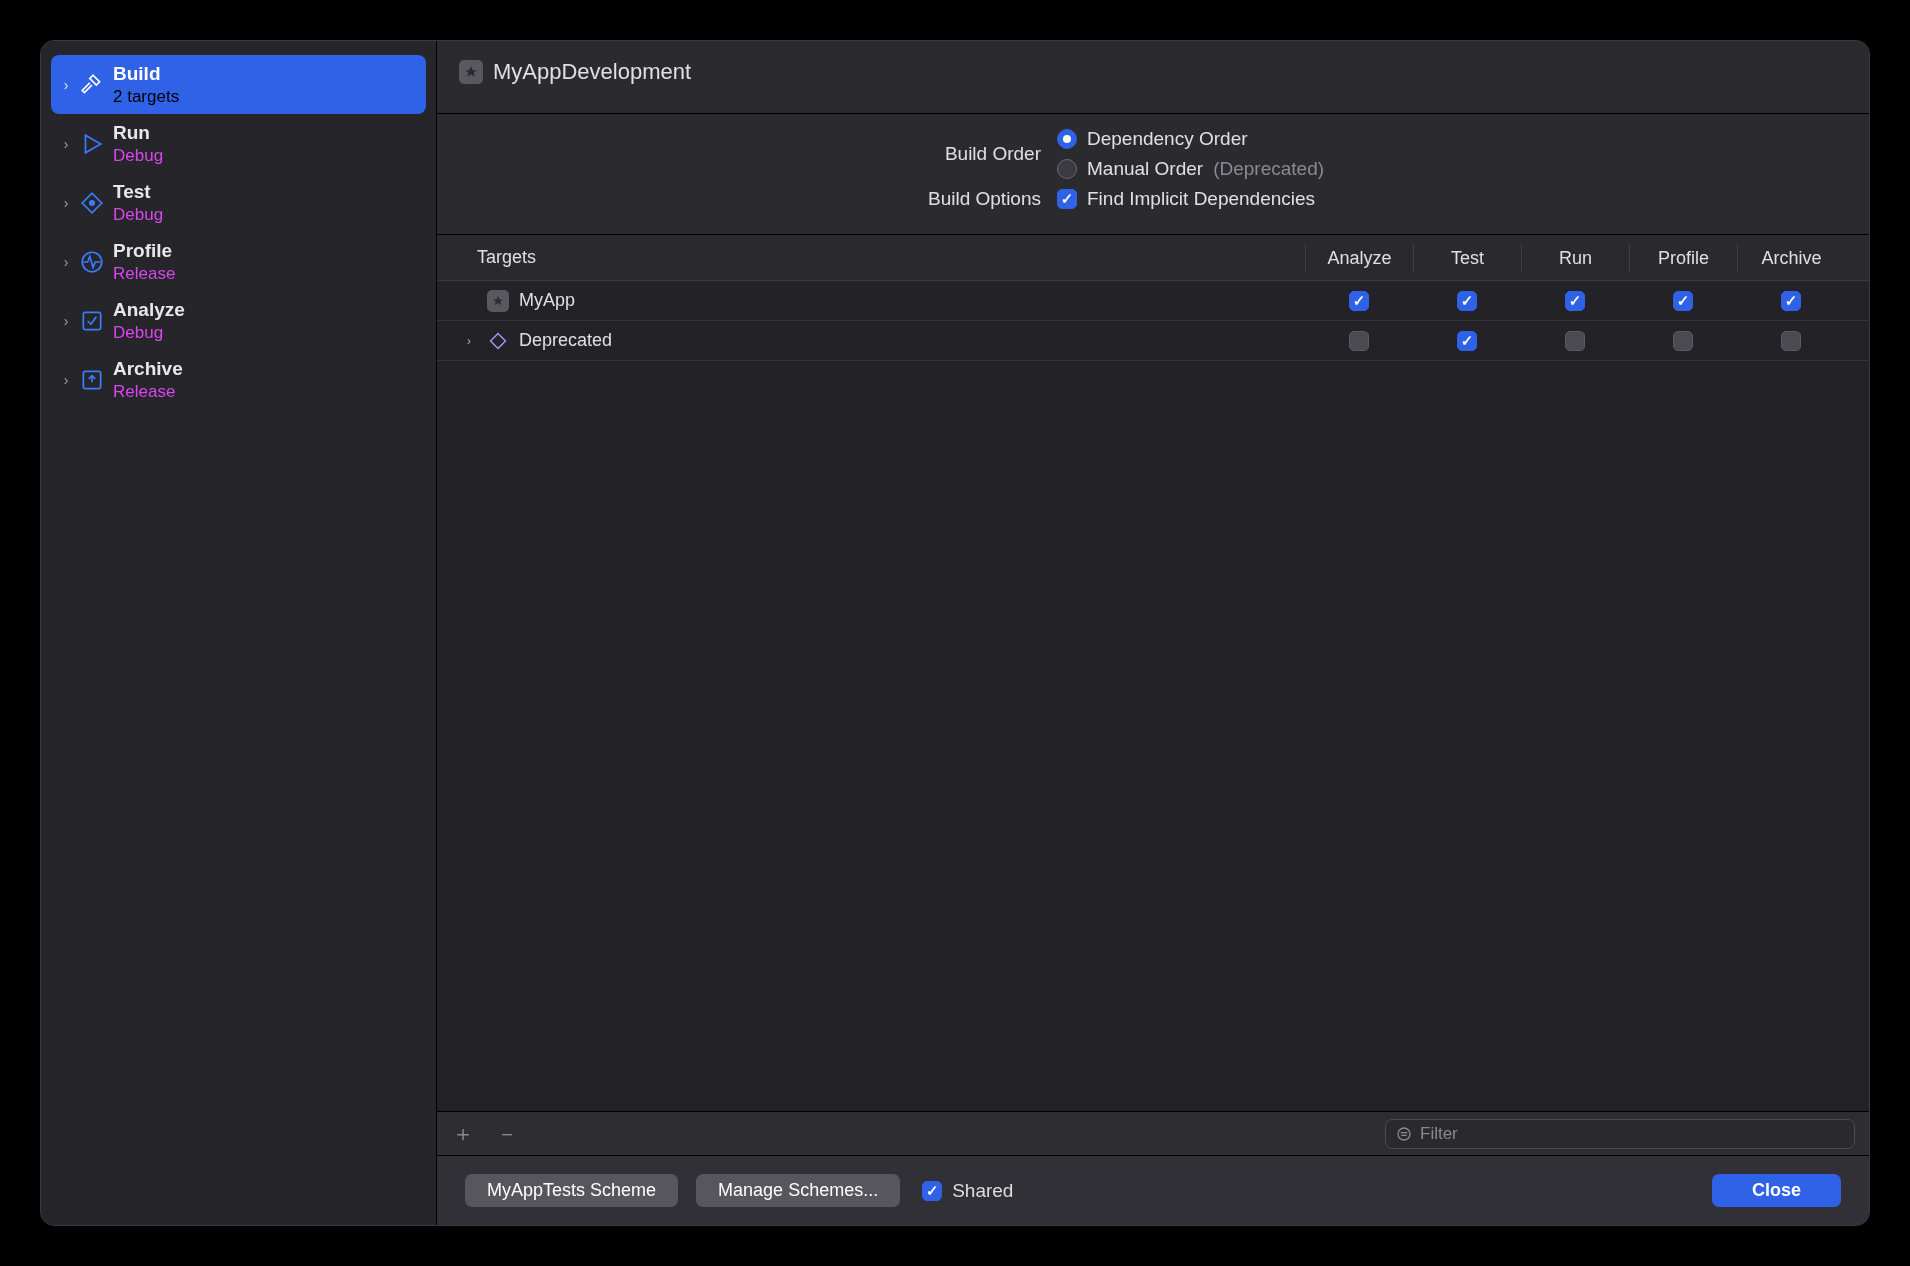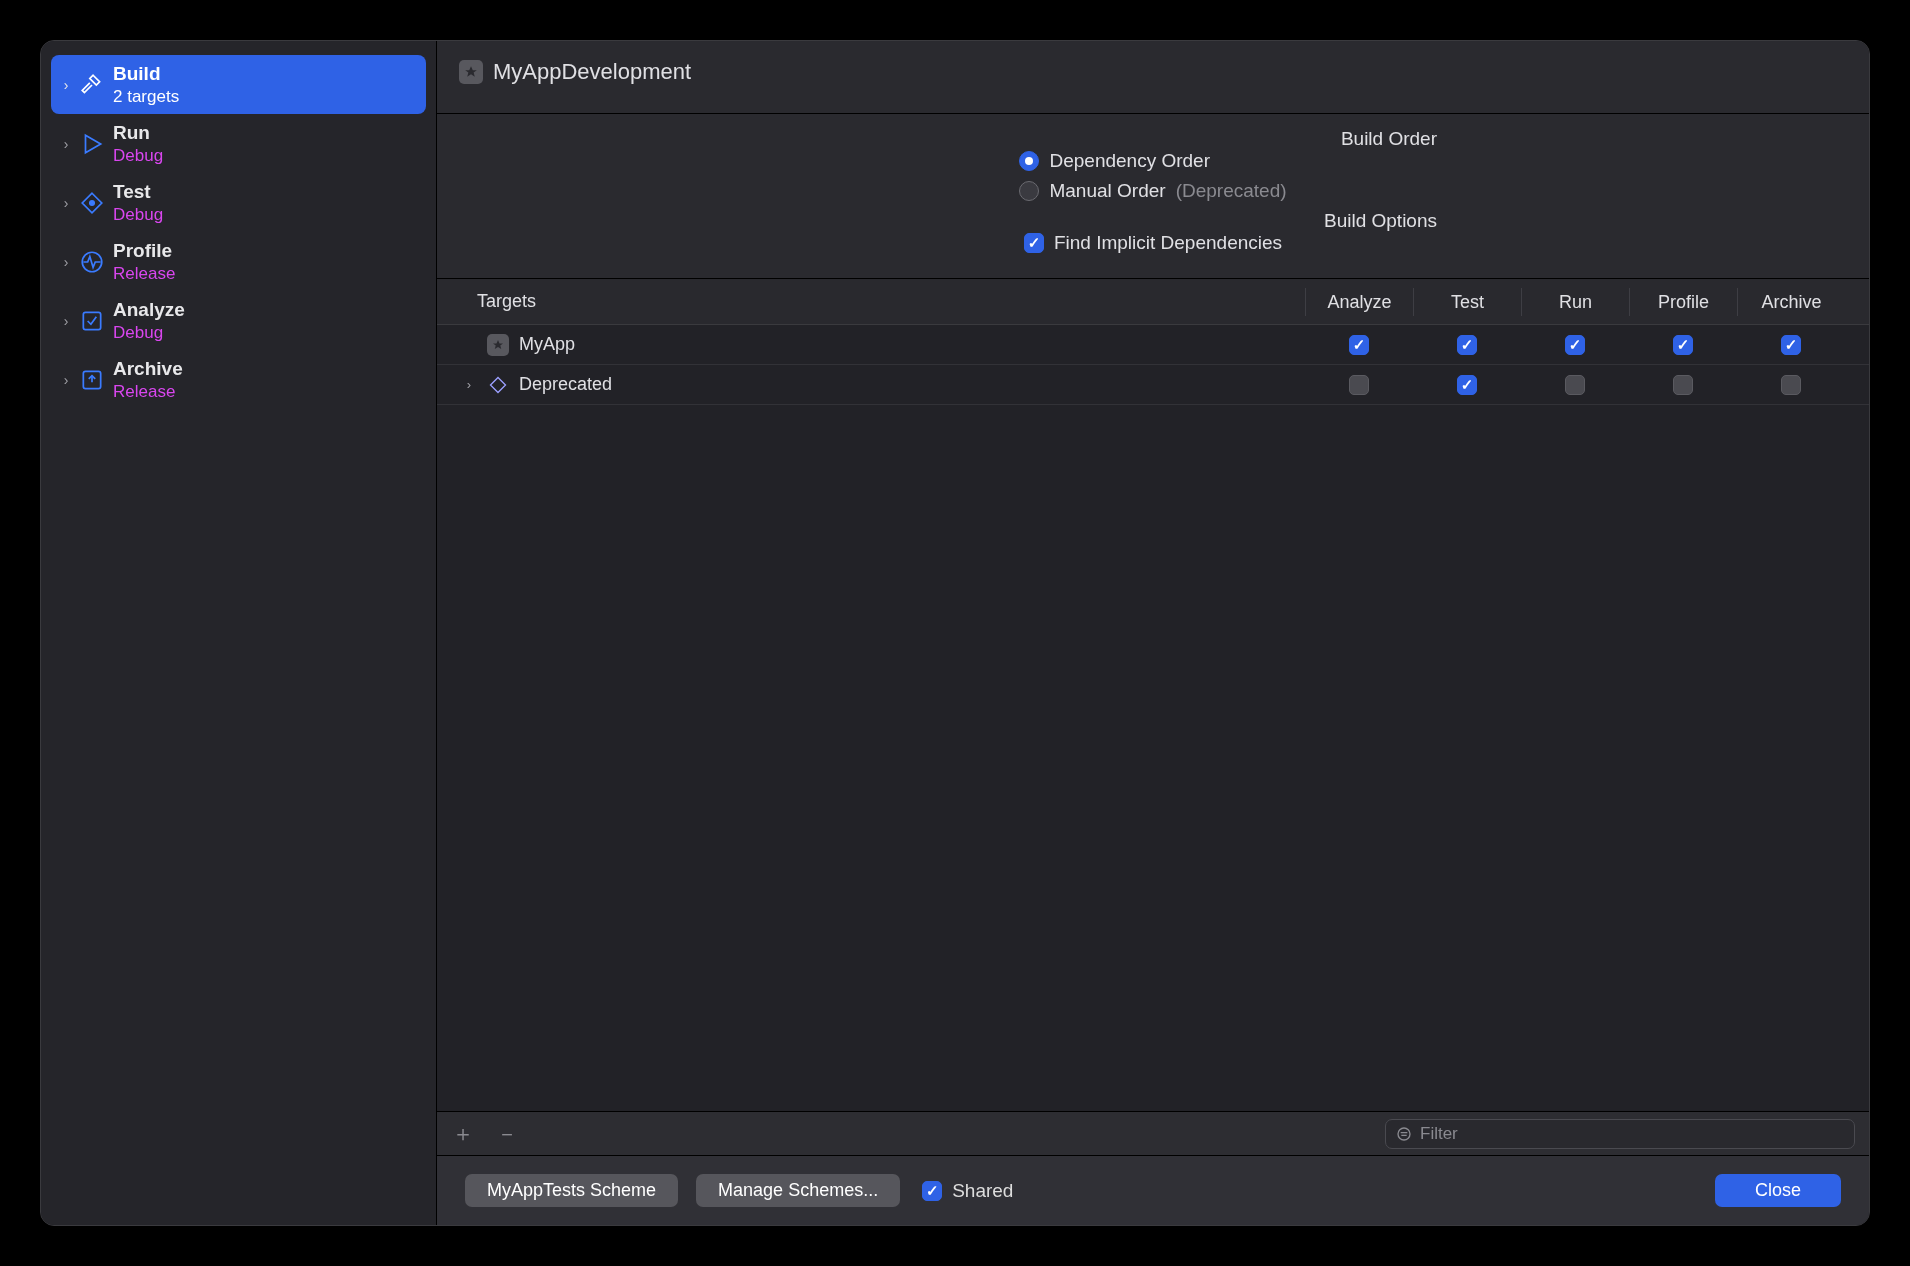--- a/index.html
+++ b/index.html
@@ -46,21 +46,21 @@
   .side-item.selected .side-chevron { color: #e8e8ea; }
   .side-icon {
     width: 30px; height: 30px;
     margin-right: 6px;
     display: flex; align-items: center; justify-content: center;
   }
   .side-text { display: flex; flex-direction: column; line-height: 1.25; }
   .side-title { font-weight: 600; font-size: 19px; color: #e8e8ea; }
   .side-sub { font-size: 17px; color: #d946ef; }
   .side-item.selected .side-title { color: #fff; }
-  .side-item.selected .side-sub { color: #ffffff; }
+  .side-item.selected .side-sub { color: #000000; }
 
   
   .main { flex: 1; display: flex; flex-direction: column; background: #2a2a2f; }
   .header {
     display: flex; align-items: center;
     padding: 18px 22px 28px 22px;
     border-bottom: 1px solid #000;
     gap: 10px;
     background: #2a2a2f;
   }
@@ -72,21 +72,20 @@
   }
   .header-title { font-size: 22px; font-weight: 400; color: #e0e0e4; }
 
   .options {
     padding: 14px 20px 16px 20px;
     background: #2a2a2f;
   }
   .opt-row {
     display: flex; align-items: center;
     margin-bottom: 8px;
-    flex-direction: column;
   }
   .opt-label {
     width: 600px;
     text-align: right;
     padding-right: 16px;
     color: #e0e0e4;
     font-size: 19px;
   }
   .opt-controls { display: flex; flex-direction: column; gap: 8px; }
   .radio-row, .check-row { display: flex; align-items: center; gap: 10px; font-size: 19px; }
@@ -185,21 +184,21 @@
   }
   .btn {
     background: #56565c;
     color: #fff;
     border: none;
     border-radius: 7px;
     padding: 6px 22px;
     font-size: 18px;
     cursor: default;
   }
-  .btn.primary { background: #2f62e6; }
+  .btn.primary { background: #2f62e6; font-weight: bold; }
   .footer-spacer { flex: 1; }
   .shared-row { display: flex; align-items: center; gap: 10px; font-size: 19px; margin-left: 4px; }
 
   svg { display: block; }
 </style>
 </head>
 <body>
 
 <div class="window">
 

